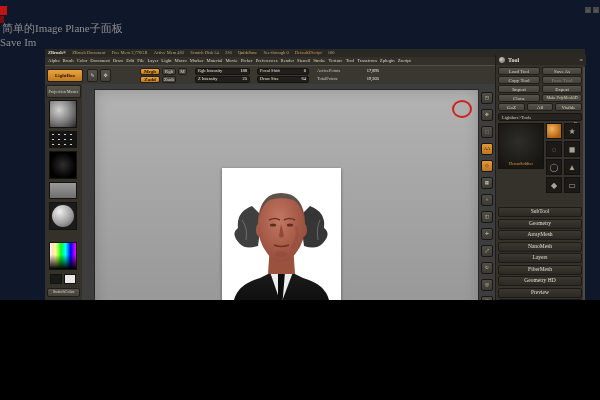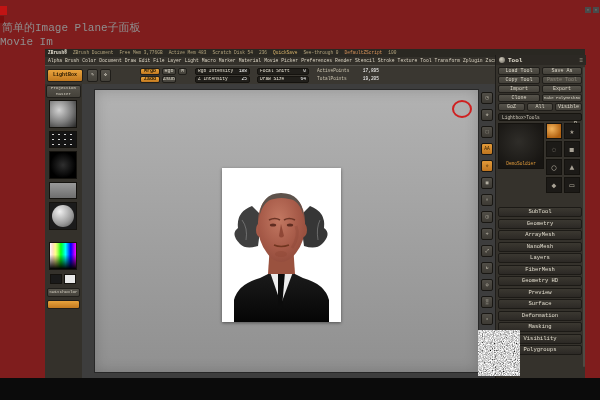--- a/index.html
+++ b/index.html
@@ -1,18 +1,18 @@
 <!DOCTYPE html>
 <html><head>
 <meta charset="utf-8">
 <style>
   *{margin:0;padding:0;box-sizing:border-box}
   html,body{background:#000}
-  #root{position:relative;width:600px;height:400px;background:#7f1d1d;overflow:hidden;
-        font-family:Liberation Mono, monospace;color:#ddd}
+  #root{position:relative;width:600px;height:300px;background:#0f172a;overflow:hidden;
+        font-family:Liberation Serif, serif;color:#ddd}
   .abs{position:absolute}
   .btn{display:flex;align-items:center;justify-content:center;
        background:linear-gradient(#56534b,#44413a);border:1px solid #201e1a;border-radius:2px;
        color:#d9d4c6;font-size:5px;line-height:1;overflow:hidden;white-space:nowrap}
   .btn.orange{background:linear-gradient(#e8a33d,#c2791f);color:#231500;font-weight:bold}
   .btn.dim{color:#8d887c}
   .slider{display:flex;align-items:center;justify-content:space-between;
           background:#211f1b;border:1px solid #15130f;border-radius:2px;
           color:#e6e1d2;font-size:4.5px;padding:0 2px;line-height:1;overflow:hidden;white-space:nowrap}
   .slider .sv{color:#ffffff}
@@ -29,21 +29,21 @@
               display:flex;align-items:center;justify-content:center;line-height:1}
   .shelf-icon.orange{background:linear-gradient(#e29a39,#c07620);color:#2a1a00}
   .overlay-text{font-size:11px;color:#8f8f8f;line-height:1.1;white-space:nowrap}
 </style>
 </head>
 <body>
 
 <div id="root">
 
   <div class="abs overlay-text" style="left:2px;top:22px">简单的Image Plane子面板</div>
-  <div class="abs overlay-text" style="left:0px;top:36px">Movie Im</div>
+  <div class="abs overlay-text" style="left:0px;top:36px">Save Im</div>
 
   <div class="abs" style="left:0;top:6px;width:7px;height:9px;background:#c11414"></div>
   <div class="abs" style="left:0;top:16px;width:4px;height:7px;background:#7a0e0e"></div>
 
   <div class="abs" style="left:585px;top:7px;width:6px;height:6px;background:#4a4a4a;font-size:4px;color:#bbb;display:flex;align-items:center;justify-content:center">▫</div>
   <div class="abs" style="left:593px;top:7px;width:6px;height:6px;background:#4a4a4a;font-size:4px;color:#bbb;display:flex;align-items:center;justify-content:center">▫</div>
 
   <div class="abs" style="left:45px;top:49px;width:540px;height:8px;background:#2a2822;display:flex;align-items:center;gap:6px;padding:0 3px;overflow:hidden">
     <span class="status-item" style="color:#e4ded0;font-weight:bold">ZBrush®</span>
     <span class="status-item">ZBrush Document</span>

